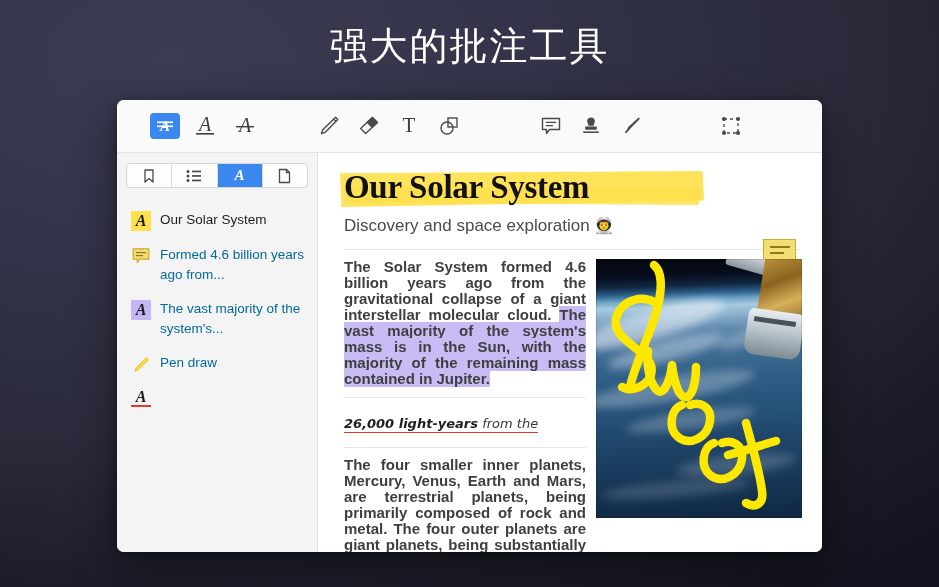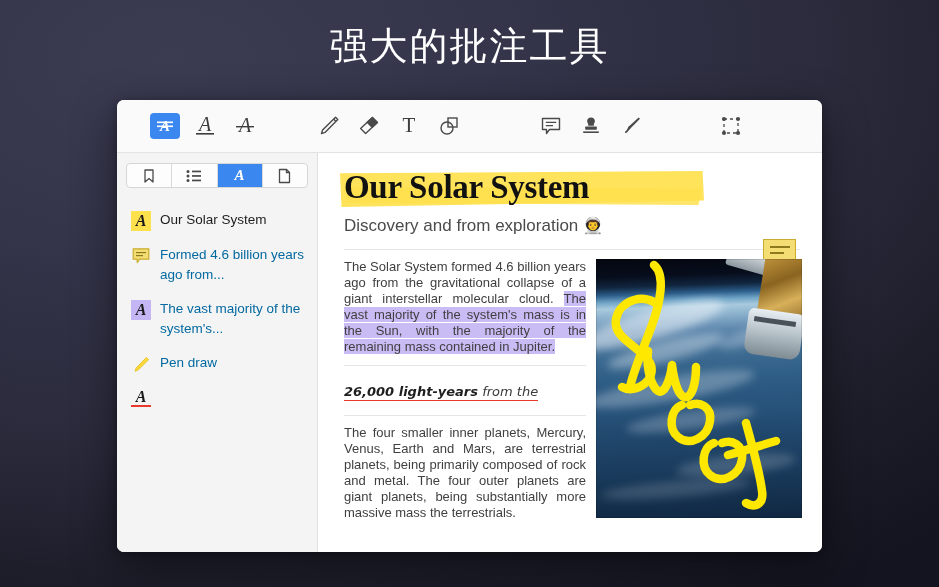--- a/index.html
+++ b/index.html
@@ -213,24 +213,25 @@
 
   .doc-rule {
     height: 1px; background: #e6e6e6;
     margin: 10px 0 9px 0;
   }
 
   #doc-columns { display: flex; gap: 0; }
   #doc-text-col { width: 242px; flex-shrink: 0; }
 
   .para {
-    font-size: 13px;
+    font-size: 15px;
     line-height: 16px;
     color: #3f3f3f;
     text-align: justify;
+    font-weight: bold;
   }
   .hl-purple-text {
     background: #c9bcf5;
     box-decoration-break: clone;
     -webkit-box-decoration-break: clone;
   }
 
   #quote-block {
     margin: 13px 0 11px 0;
     text-align: left;
@@ -518,21 +519,21 @@
 
     <div id="doc-pane">
 
       <div id="doc-title-wrap">
         <div class="hl-sweep"></div>
         <div class="hl-sweep second"></div>
         <div id="doc-title">Our Solar System</div>
       </div>
 
       <div id="doc-subtitle">
-        <span>Discovery and from exploration</span>
+        <span>Discovery and space exploration</span>
         <span class="emoji">👨‍🚀</span>
       </div>
 
       <div id="comment-pin">
         <div class="bubble">
           <div class="l1"></div>
             <div class="l2"></div>
         </div>
       </div>
 

